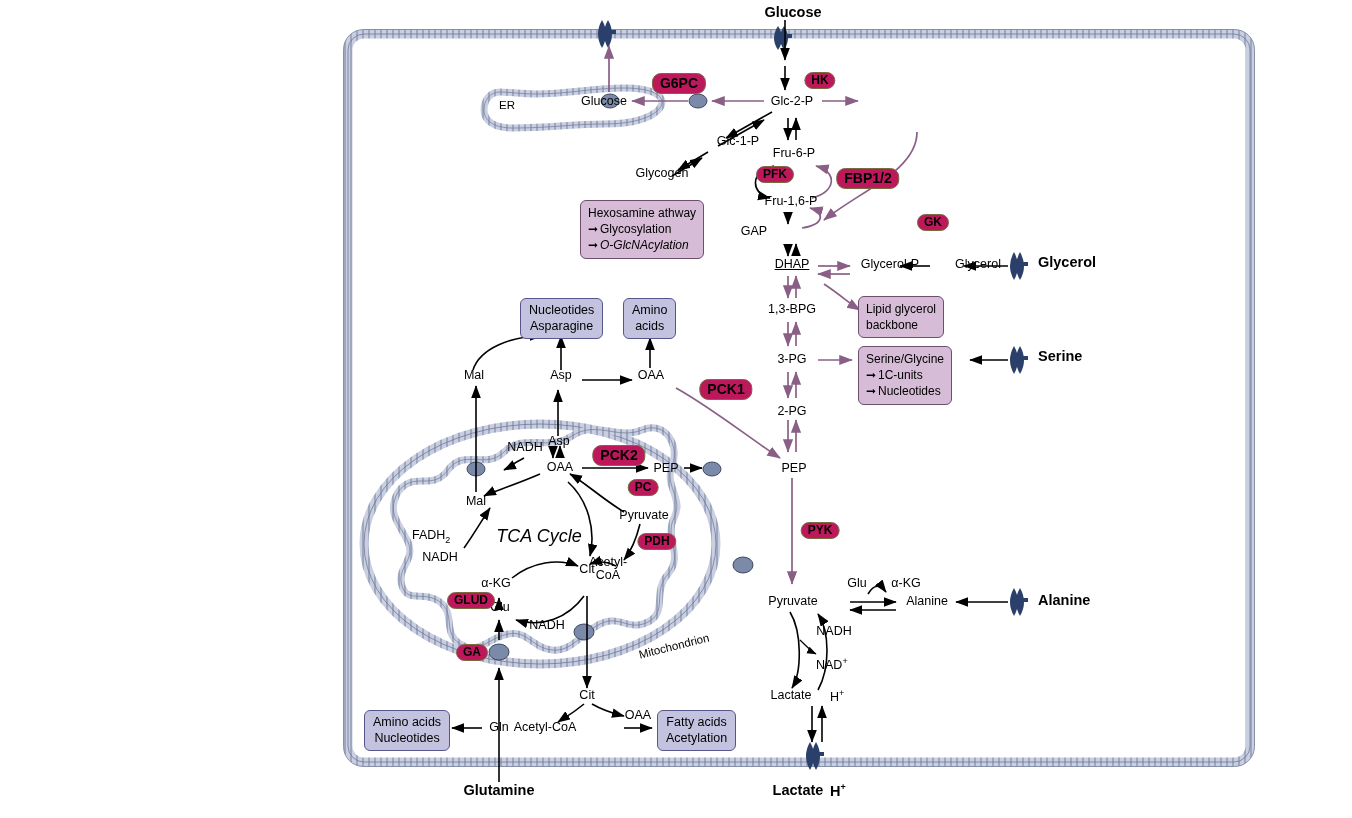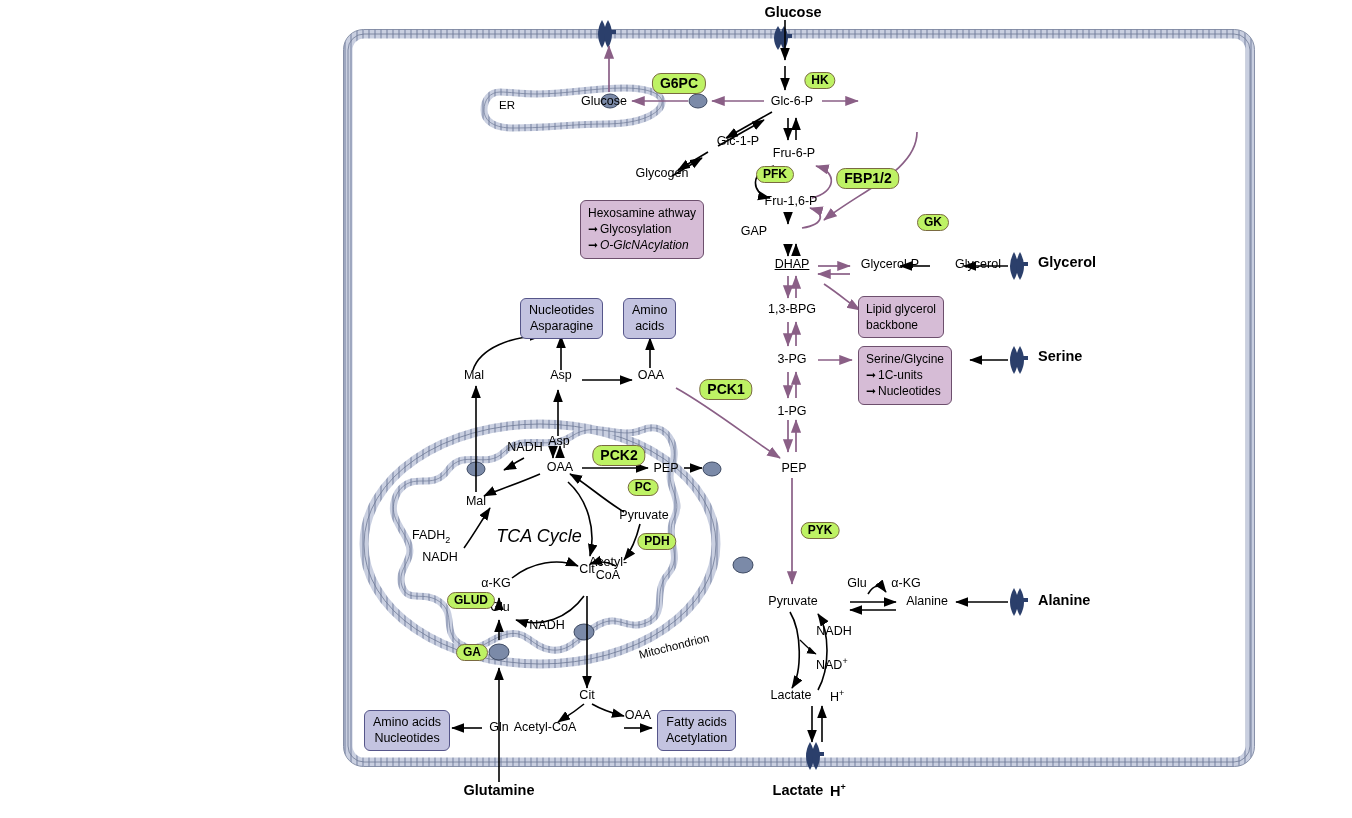--- a/index.html
+++ b/index.html
@@ -3,21 +3,21 @@
 <meta charset="utf-8">
 <style>
   html,body{margin:0;padding:0;background:#ffffff;}
   body{width:1352px;height:818px;position:relative;overflow:hidden;
        font-family:"Liberation Sans",sans-serif;color:#000;}
   #canvas{position:absolute;left:12px;top:0;width:1352px;height:743px;border-radius:22px;}
   svg#art{position:absolute;left:0;top:0;width:1352px;height:818px;}
   .lbl{position:absolute;font-size:12.5px;line-height:1.12;white-space:nowrap;}
   .lbl.c{transform:translateX(-50%);}
   .big{font-size:14.5px;font-weight:bold;}
-  .enz{position:absolute;background:#bef264;border:1px solid #7a6a41;
+  .enz{position:absolute;background:#be185d;border:1px solid #7a6a41;
        border-radius:9px;font-size:12.5px;font-weight:bold;padding:2px 7px;
        transform:translateX(-50%);line-height:1.1;white-space:nowrap;}
   .enz.small{font-size:12px;padding:1px 6px;}
   .pbox{position:absolute;background:#d6bcd6;border:1px solid #6d4f6d;
         border-radius:6px;font-size:12px;padding:4px 7px;line-height:1.35;
         white-space:nowrap;}
   .bbox{position:absolute;background:#c3c3e0;border:1px solid #56568a;
         border-radius:6px;font-size:12.5px;padding:4px 8px;line-height:1.25;
         text-align:center;white-space:nowrap;}
   .pbox .ar{display:inline-block;width:12px;}
@@ -255,32 +255,32 @@
 <div class="lbl big" style="left:1026px;top:592px;">Alanine</div>
 <div class="lbl c big" style="left:487px;top:782px;">Glutamine</div>
 <div class="lbl c big" style="left:786px;top:782px;">Lactate</div>
 <div class="lbl big" style="left:818px;top:782px;">H<sup>+</sup></div>
 
 <div class="lbl" style="left:487px;top:99px;font-size:11.5px;">ER</div>
 <div class="lbl" style="left:626px;top:640px;font-size:11.5px;transform:rotate(-14deg);">Mitochondrion</div>
 <div class="lbl c" style="left:527px;top:526px;font-size:18px;font-style:italic;">TCA Cycle</div>
 
 <div class="lbl c" style="left:592px;top:94px;">Glucose</div>
-<div class="lbl c" style="left:780px;top:94px;">Glc-6-P</div>
+<div class="lbl c" style="left:780px;top:94px;">Glc-2-P</div>
 <div class="lbl c" style="left:726px;top:134px;">Glc-1-P</div>
 <div class="lbl c" style="left:650px;top:166px;">Glycogen</div>
 <div class="lbl c" style="left:782px;top:146px;">Fru-6-P</div>
 <div class="lbl c" style="left:779px;top:194px;">Fru-1,6-P</div>
 <div class="lbl c" style="left:742px;top:224px;">GAP</div>
 <div class="lbl c" style="left:780px;top:257px;text-decoration:underline;">DHAP</div>
 <div class="lbl c" style="left:878px;top:257px;">Glycerol-P</div>
 <div class="lbl c" style="left:966px;top:257px;">Glycerol</div>
 <div class="lbl c" style="left:780px;top:302px;">1,3-BPG</div>
 <div class="lbl c" style="left:780px;top:352px;">3-PG</div>
-<div class="lbl c" style="left:780px;top:404px;">1-PG</div>
+<div class="lbl c" style="left:780px;top:404px;">2-PG</div>
 <div class="lbl c" style="left:782px;top:461px;">PEP</div>
 <div class="lbl c" style="left:654px;top:461px;">PEP</div>
 <div class="lbl c" style="left:781px;top:594px;">Pyruvate</div>
 <div class="lbl c" style="left:632px;top:508px;">Pyruvate</div>
 <div class="lbl c" style="left:779px;top:688px;">Lactate</div>
 <div class="lbl" style="left:818px;top:688px;">H<sup>+</sup></div>
 <div class="lbl c" style="left:822px;top:624px;">NADH</div>
 <div class="lbl" style="left:804px;top:656px;">NAD<sup>+</sup></div>
 <div class="lbl c" style="left:915px;top:594px;">Alanine</div>
 <div class="lbl c" style="left:845px;top:576px;">Glu</div>

